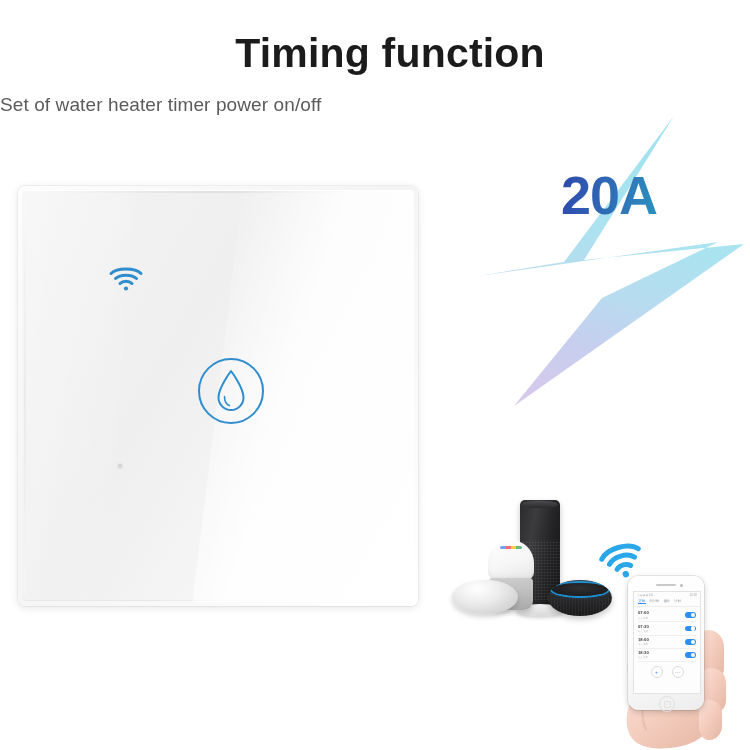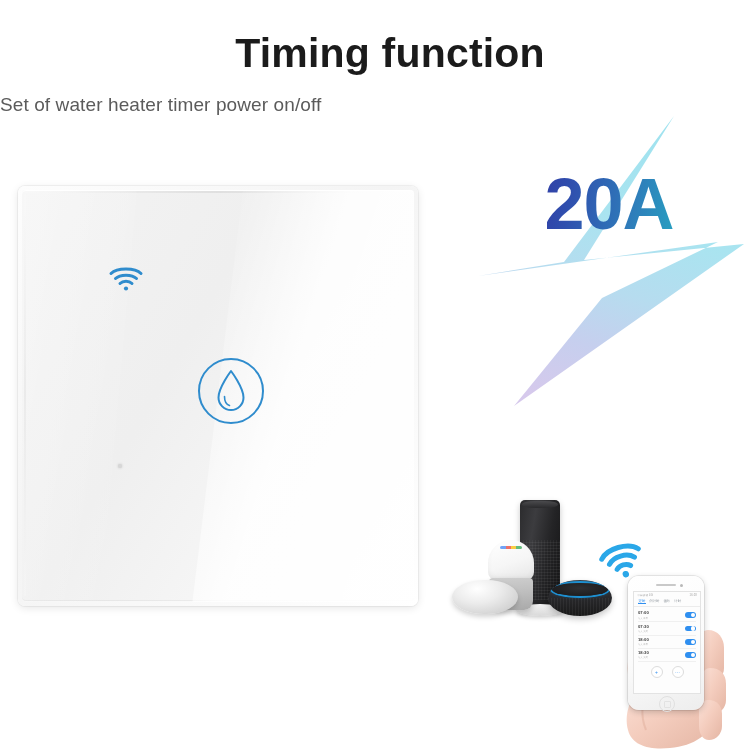--- a/index.html
+++ b/index.html
@@ -95,21 +95,21 @@
   }
 
   
   .bolt-wrap{
     position:absolute;left:468px;top:110px;width:282px;height:300px;
   }
   .bolt-svg{position:absolute;inset:0;}
   .amp-text{
     position:absolute;left:0;top:58px;width:282px;
     text-align:center;
-    font-size:72px;
+    font-size:54px;
     font-weight:700;
     letter-spacing:-1px;
     line-height:1;
     background:linear-gradient(100deg,#2e2a9c 0%,#33309f 16%,#2f4fae 36%,#2f7cba 58%,#25a8c2 78%,#27b7c6 100%);
     -webkit-background-clip:text;
     background-clip:text;
     color:transparent;
     -webkit-text-fill-color:transparent;
   }
 

